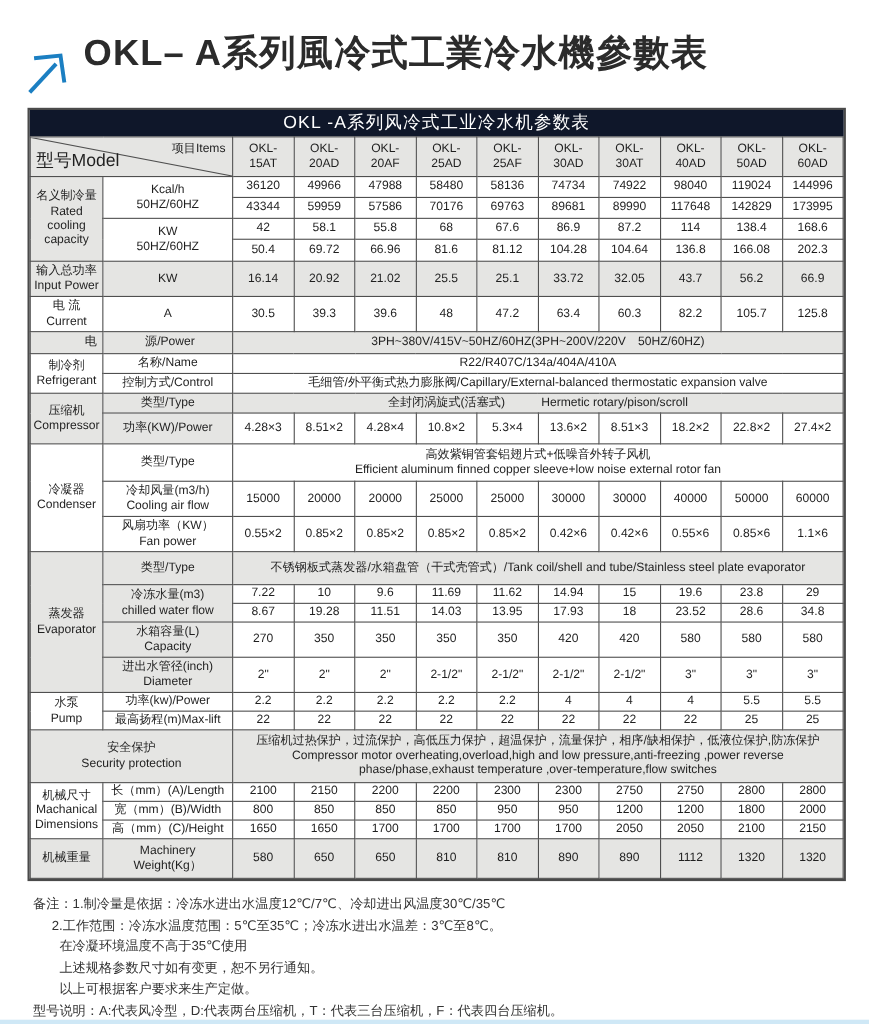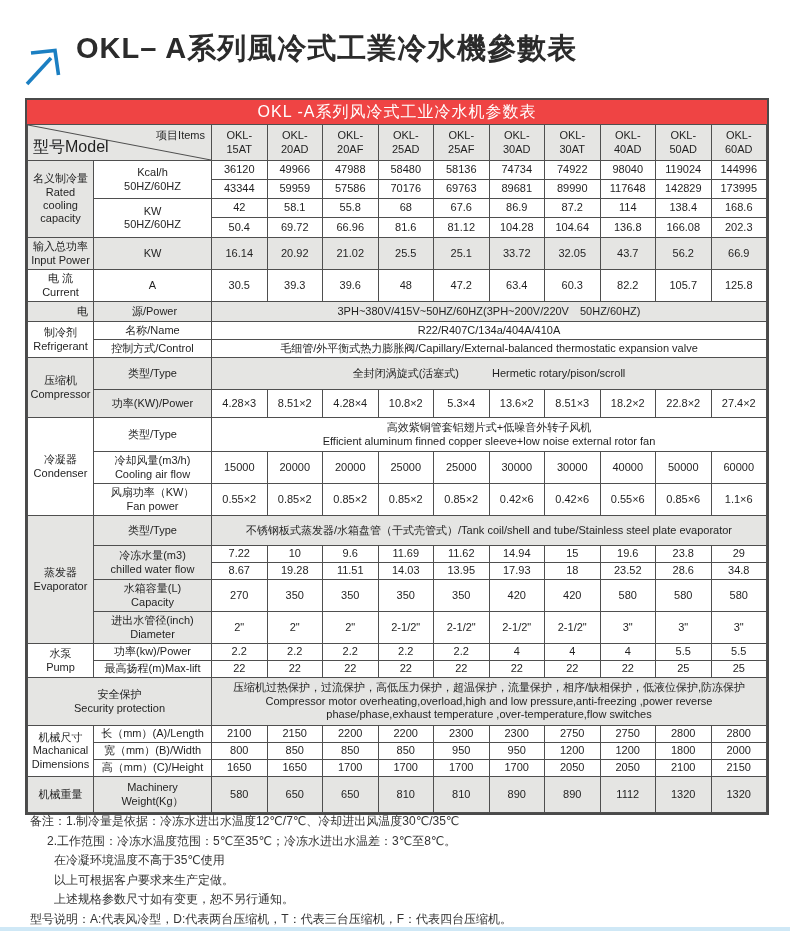--- a/index.html
+++ b/index.html
@@ -4,25 +4,25 @@
 <style>
   html,body{margin:0;padding:0;}
   body{
     width:790px;height:931px;position:relative;background:#ffffff;
     font-family:"Liberation Sans","DejaVu Sans",sans-serif;color:#2b2b2b;overflow:hidden;
   }
   
   .hdr{position:absolute;top:32px;left:14px;width:760px;}
   .hdr .arrow{position:absolute;left:0;top:6px;width:54px;height:54px;}
   .hdr .titles{margin-left:62px;}
-  .t-zh{font-size:29px;font-weight:bold;letter-spacing:1px;margin:0;line-height:32px;}
+  .t-zh{font-size:33px;font-weight:bold;letter-spacing:1px;margin:0;line-height:32px;}
   .t-en{font-size:17px;font-weight:normal;margin:2px 0 0 0;line-height:20px;}
   
   .table-wrap{position:absolute;left:25px;top:98px;width:740px;border:2px solid #4a4a4a;}
-  .caption{height:24px;background:#ef4444;color:#fff;text-align:center;font-size:16px;line-height:24px;font-weight:normal;letter-spacing:1px;}
+  .caption{height:24px;background:#0f172a;color:#fff;text-align:center;font-size:16px;line-height:24px;font-weight:normal;letter-spacing:1px;}
   table{border-collapse:collapse;width:100%;table-layout:fixed;}
   td{
     border:1px solid #4f4f4f;text-align:center;vertical-align:middle;
     font-size:11px;line-height:1.22;white-space:pre-line;padding:1px 2px;color:#1f1f1f;
     overflow:hidden;
   }
   td.g{background:#e5e5e3;}
   td.right{text-align:right;padding-right:5px;}
   td.left{text-align:center;padding-left:6px;}
   td.corner{position:relative;padding:0;}
@@ -179,21 +179,21 @@
         <tr style="height: 18px;">
           <td rowspan="2" class="">制冷剂
 Refrigerant</td>
           <td class="">名称/Name</td>
           <td colspan="10" class="">R22/R407C/134a/404A/410A</td>
         </tr>
         <tr style="height: 18px;">
           <td class="">控制方式/Control</td>
           <td colspan="10" class="">毛细管/外平衡式热力膨胀阀/Capillary/External-balanced thermostatic expansion valve</td>
         </tr>
-        <tr style="height: 32px;">
+        <tr style="height: 18px;">
           <td rowspan="2" class="g ">压缩机
 Compressor</td>
           <td class="g ">类型/Type</td>
           <td colspan="10" class="g ">全封闭涡旋式(活塞式)　　　Hermetic rotary/pison/scroll</td>
         </tr>
         <tr style="height: 28px;">
           <td class="g ">功率(KW)/Power</td>
           <td class="">4.28×3</td>
           <td class="">8.51×2</td>
           <td class="">4.28×4</td>
@@ -393,19 +393,19 @@
           <td class="g ">1320</td>
         </tr>
       </tbody>
   </table>
 </div>
 
 <div class="notes">
   <div>备注：1.制冷量是依据：冷冻水进出水温度12℃/7℃、冷却进出风温度30℃/35℃</div>
   <div class="ind1">2.工作范围：冷冻水温度范围：5℃至35℃；冷冻水进出水温差：3℃至8℃。</div>
   <div class="ind2">在冷凝环境温度不高于35℃使用</div>
+  <div class="ind2">上述规格参数尺寸如有变更，恕不另行通知。</div>
   <div class="ind2">以上可根据客户要求来生产定做。</div>
-  <div class="ind2">上述规格参数尺寸如有变更，恕不另行通知。</div>
   <div>型号说明：A:代表风冷型，D:代表两台压缩机，T：代表三台压缩机，F：代表四台压缩机。</div>
   <div>Notes:</div>
 </div>
 
 <div class="bottom-strip"></div>
 
 </body></html>

